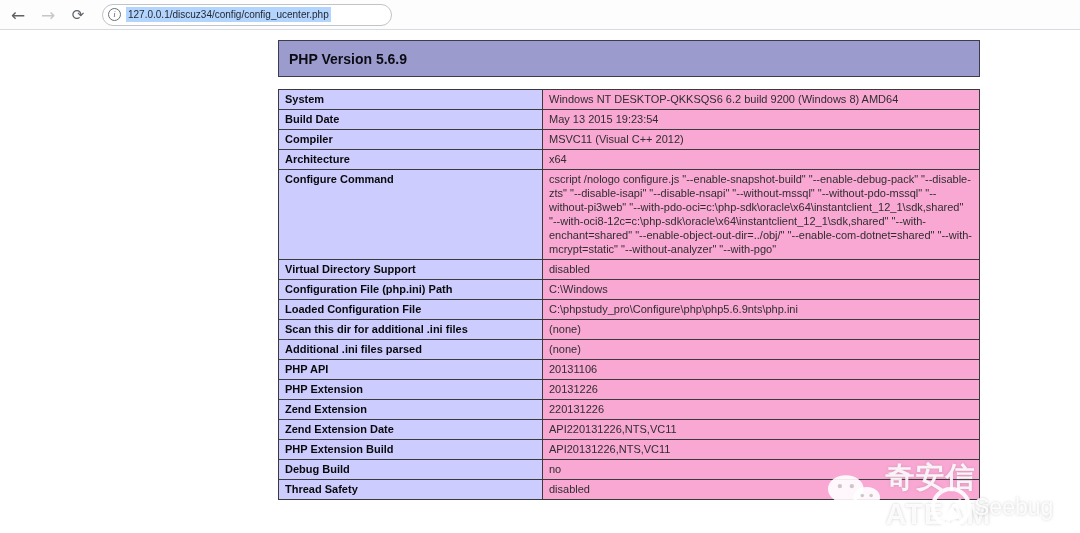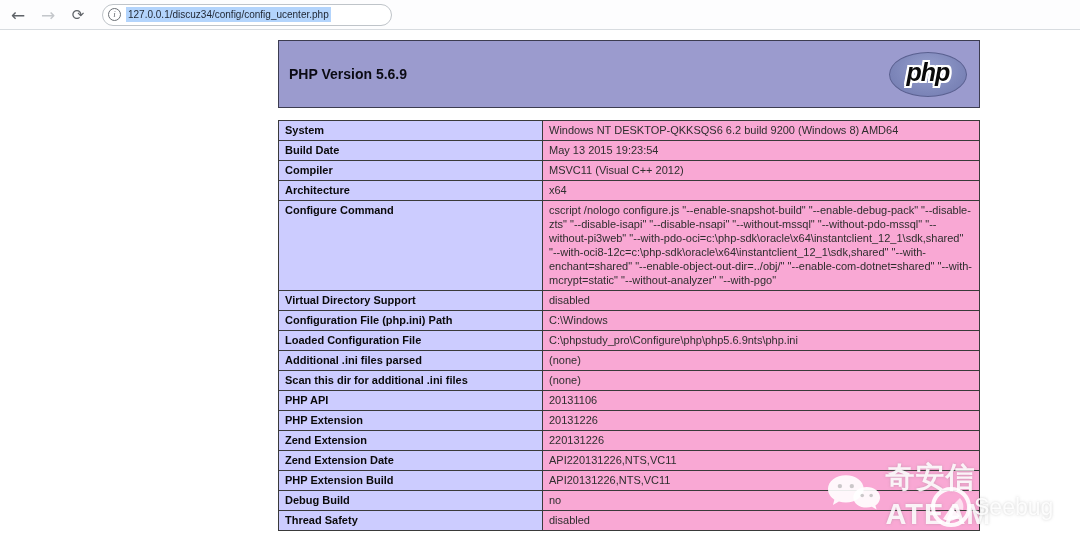--- a/index.html
+++ b/index.html
@@ -31,21 +31,21 @@
     margin-right: 5px; cursor: pointer;
   }
   .url-text {
     font-size: 10px; color: #1d2430; background: #b3d4fc; padding: 2px 2px;
     white-space: nowrap; cursor: text;
   }
 
   
   .phpinfo { position: absolute; left: 278px; top: 40px; width: 702px; }
   .info-header {
-    width: 702px; height: 68px; background: #9b9bce; border: 1px solid #3c3c50;
+    width: 702px; height: 37px; background: #9b9bce; border: 1px solid #3c3c50;
     display: flex; align-items: center; justify-content: space-between;
     padding: 0 12px 0 10px;
   }
   .info-title { font-size: 14px; font-weight: bold; color: #0b0b14; }
   .php-logo {
     width: 78px; height: 45px; border-radius: 50%;
     background: radial-gradient(ellipse at 50% 38%, #99a2cf 0%, #7e87ba 60%, #6f78ad 100%);
     border: 1px solid #5a6090;
     display: flex; align-items: center; justify-content: center;
   }
@@ -90,23 +90,20 @@
   <button class="nav-btn refresh">⟳</button>
   <div class="omnibox">
     <div class="info-icon">i</div>
     <span class="url-text">127.0.0.1/discuz34/config/config_ucenter.php</span>
   </div>
 </div>
 
 <div class="phpinfo">
   <div class="info-header">
     <span class="info-title">PHP Version 5.6.9</span>
-    <div class="php-logo">
-      <span>php</span>
-    </div>
   </div>
   <table class="info">
     <tbody>
   <tr>
     <td class="lbl">System</td>
     <td class="val">Windows NT DESKTOP-QKKSQS6 6.2 build 9200 (Windows 8) AMD64</td>
   </tr>
 
   <tr>
     <td class="lbl">Build Date</td>
@@ -138,26 +135,26 @@
     <td class="lbl">Configuration File (php.ini) Path</td>
     <td class="val">C:\Windows</td>
   </tr>
 
   <tr>
     <td class="lbl">Loaded Configuration File</td>
     <td class="val">C:\phpstudy_pro\Configure\php\php5.6.9nts\php.ini</td>
   </tr>
 
   <tr>
+    <td class="lbl">Scan this dir for additional .ini files</td>
+    <td class="val">(none)</td>
+  </tr>
+
+  <tr>
     <td class="lbl">Additional .ini files parsed</td>
-    <td class="val">(none)</td>
-  </tr>
-
-  <tr>
-    <td class="lbl">Scan this dir for additional .ini files</td>
     <td class="val">(none)</td>
   </tr>
 
   <tr>
     <td class="lbl">PHP API</td>
     <td class="val">20131106</td>
   </tr>
 
   <tr>
     <td class="lbl">PHP Extension</td>

